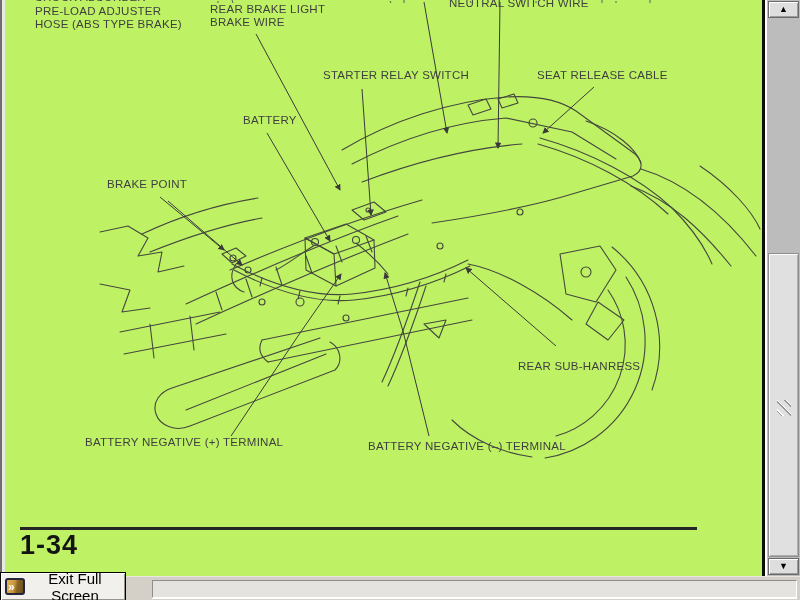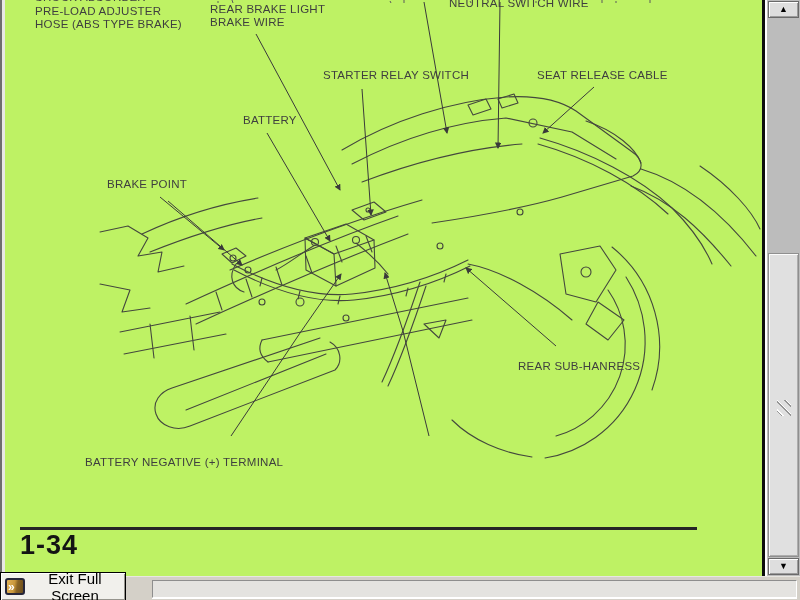--- a/index.html
+++ b/index.html
@@ -179,21 +179,22 @@
     <div class="lbl" style="left:30px;top:5px;">PRE-LOAD ADJUSTER</div>
     <div class="lbl" style="left:30px;top:18px;">HOSE (ABS TYPE BRAKE)</div>
     <div class="lbl" style="left:205px;top:3px;">REAR BRAKE LIGHT</div>
     <div class="lbl" style="left:205px;top:16px;">BRAKE WIRE</div>
     <div class="lbl" style="left:444px;top:-3px;">NEUTRAL SWITCH WIRE</div>
     <div class="lbl" style="left:310px;top:69px;margin-left:8px;">STARTER RELAY SWITCH</div>
     <div class="lbl" style="left:532px;top:69px;text-align:center;">SEAT RELEASE CABLE</div>
     <div class="lbl" style="left:238px;top:114px;text-align:center;">BATTERY</div>
     <div class="lbl" style="left:102px;top:178px;">BRAKE POINT</div>
     <div class="lbl" style="left:513px;top:360px;">REAR SUB-HANRESS</div>
-    <div class="lbl" style="left:80px;top:456px;">BATTERY NEGATIVE (+) TERMINAL</div>
+    <div class="lbl" style="left:80px;top:436px;">BATTERY NEGATIVE (+) TERMINAL</div>
+    <div class="lbl" style="left:363px;top:440px;">BATTERY NEGATIVE (–) TERMINAL</div>
 
     <div class="footer-rule"></div>
     <div class="page-number">1-34</div>
   </div>
 
   <div class="edge-left-dark"></div>
   <div class="edge-left-light"></div>
   <div class="page-edge-line"></div>
 
   <div class="scrollbar">

